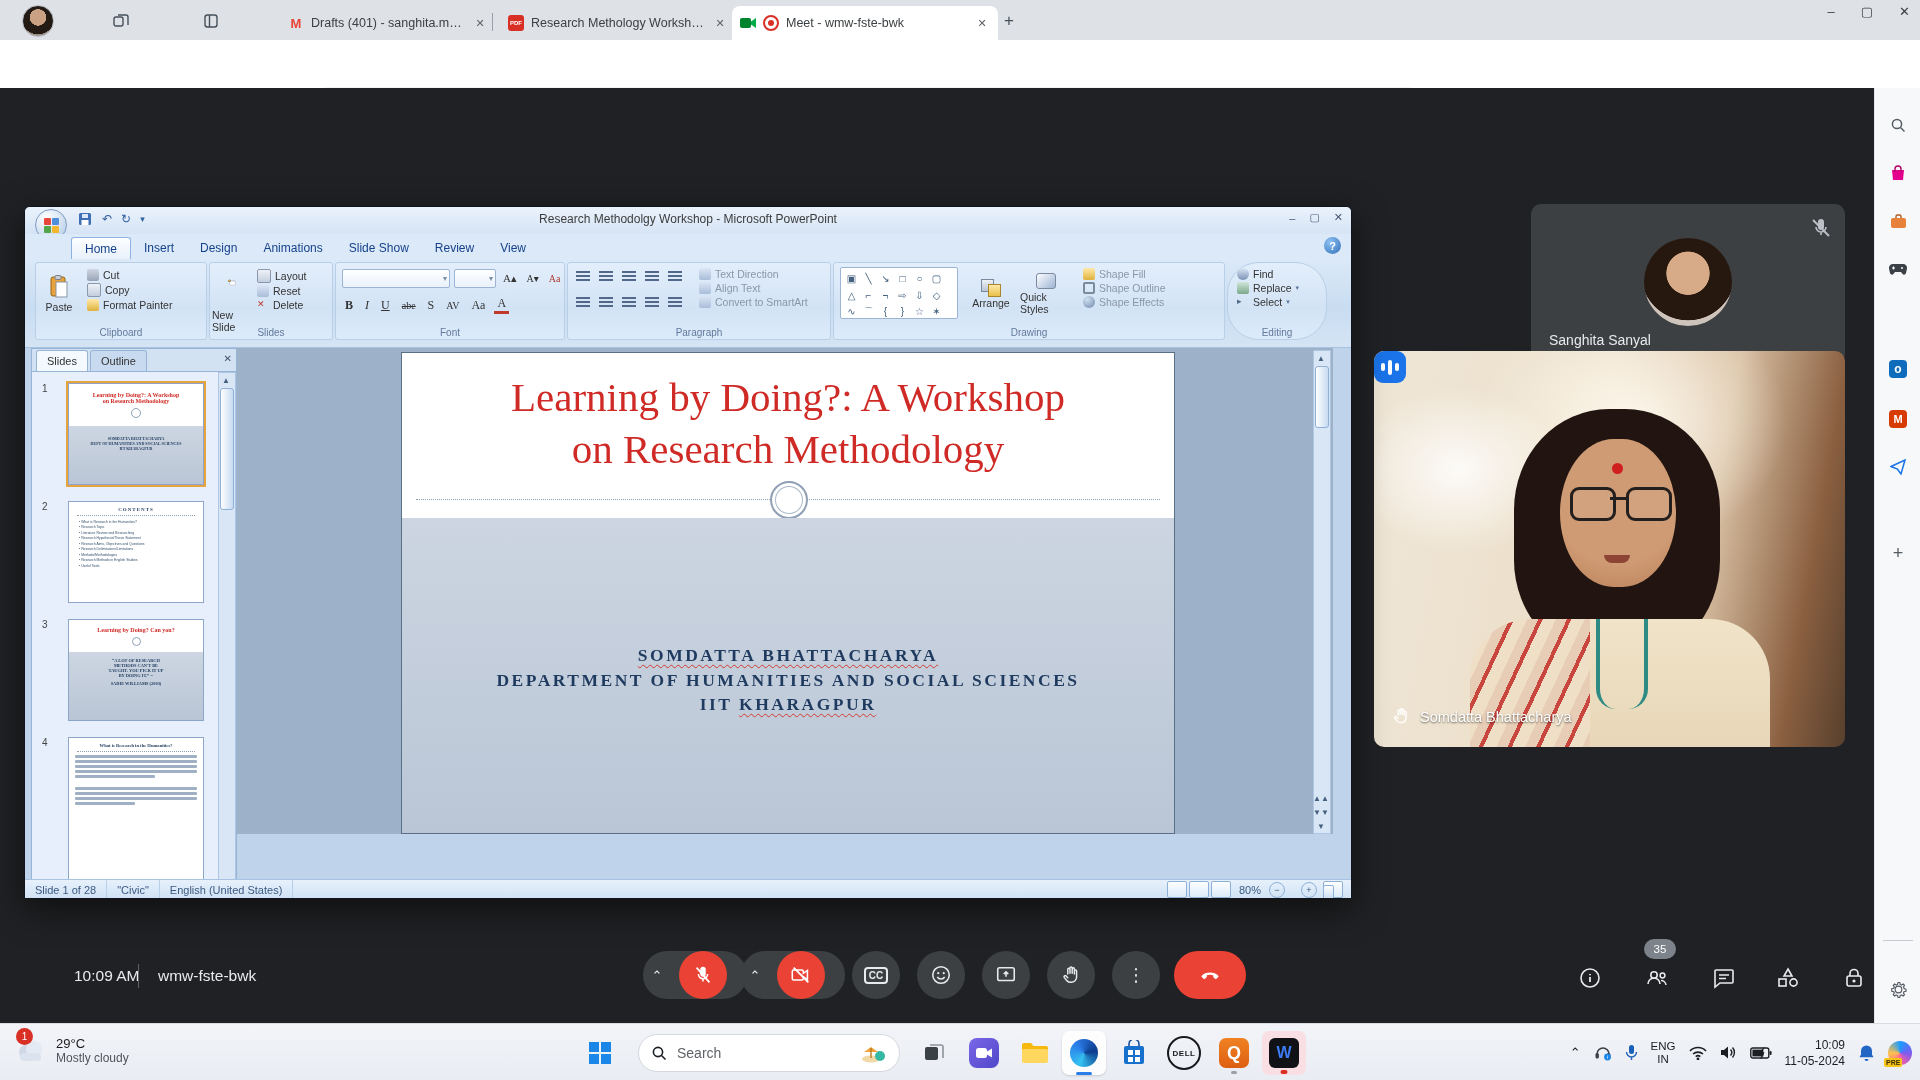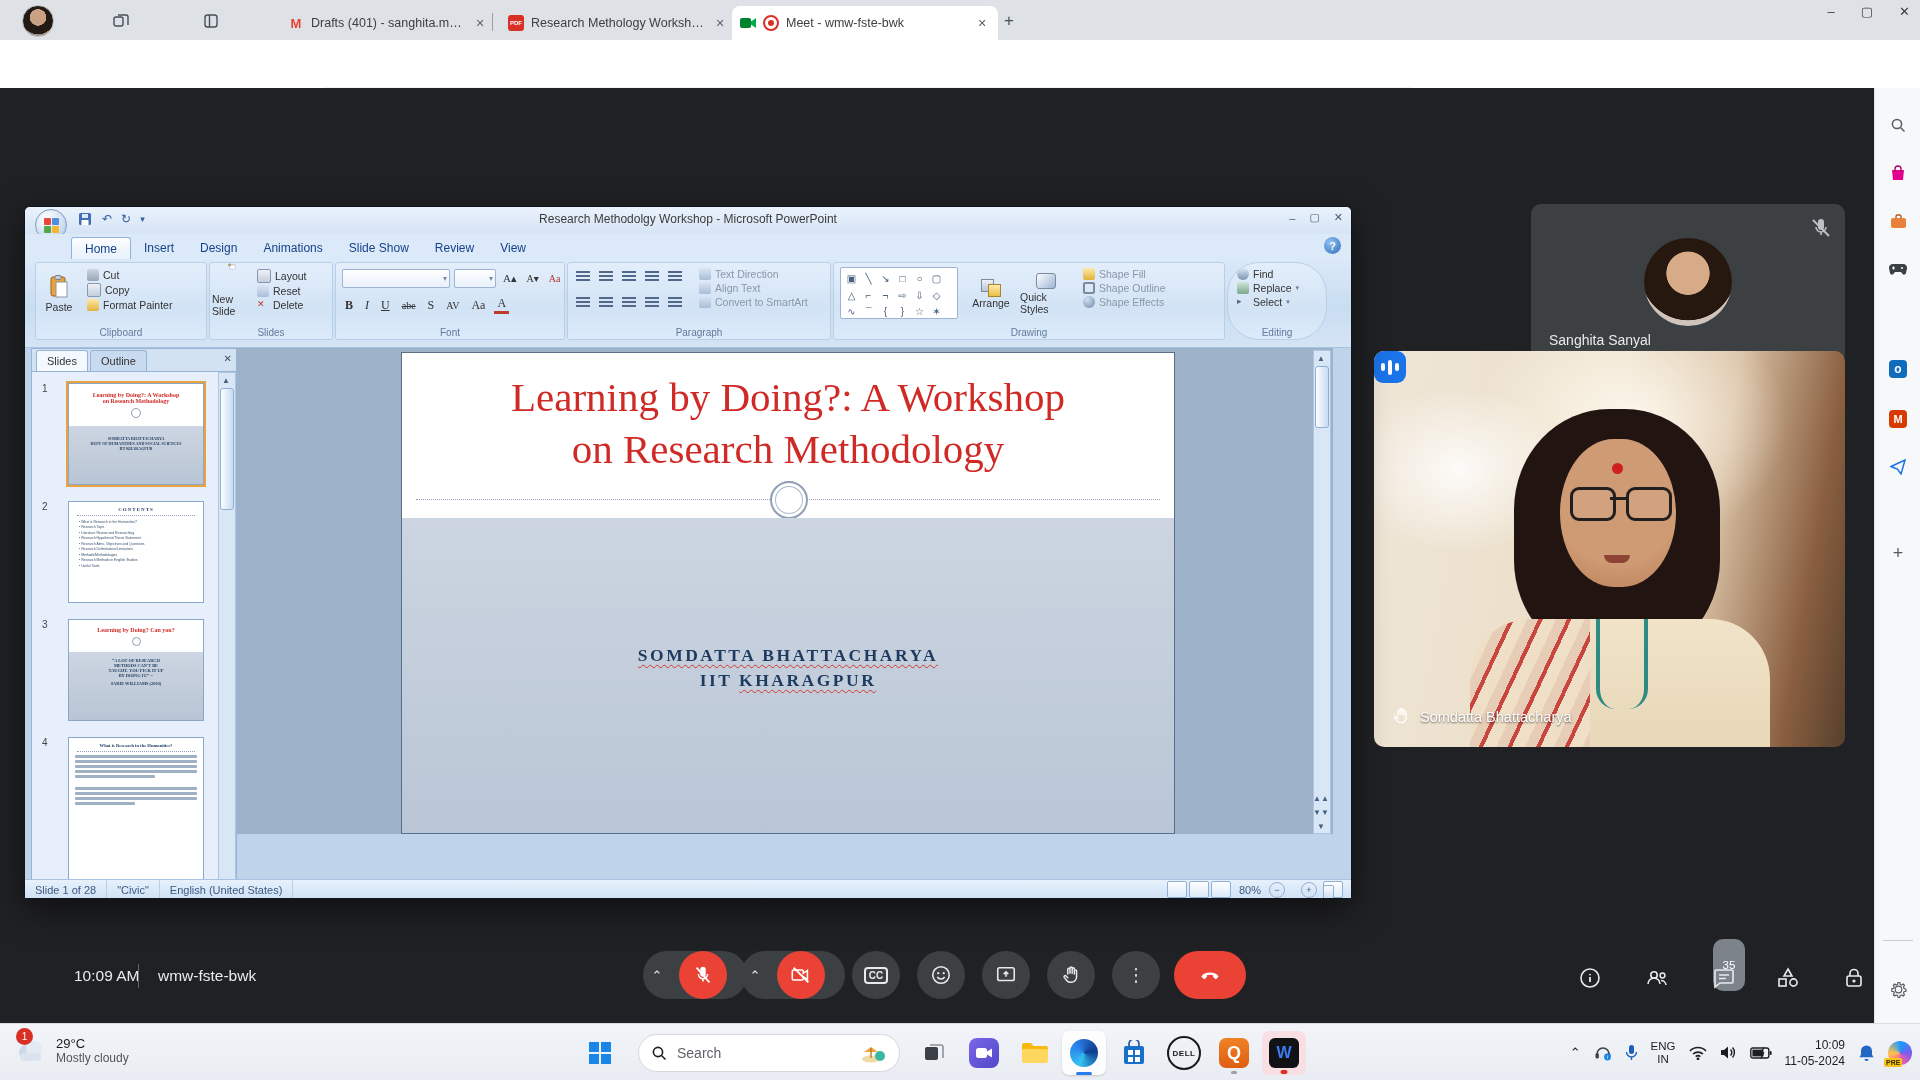--- a/index.html
+++ b/index.html
@@ -39,22 +39,22 @@
   #bottombar{left:0;top:843px;width:1874px;height:92px;color:#e8eaed;}
   #bb-time{left:40px;top:36px;font-size:15.5px;color:#e8eaed;margin-left:34px;}
   #bb-sep{left:138px;top:33px;width:1px;height:24px;background:#5f6368;}
   #bb-code{left:158px;top:36px;font-size:15.5px;color:#e8eaed;}
   .mbtn{position:absolute;width:48px;height:48px;border-radius:50%;background:#3c4043;display:flex;align-items:center;justify-content:center;}
   .mbtn.red{background:#ea4335;}
   .pillwrap{position:absolute;height:48px;border-radius:26px;background:#3c4043;display:flex;align-items:center;}
   .chev{width:28px;text-align:center;color:#e8eaed;font-size:13px;}
   .endpill{position:absolute;width:72px;height:48px;border-radius:26px;background:#ea4335;display:flex;align-items:center;justify-content:center;}
   .bb-r{position:absolute;width:30px;height:30px;top:32px;}
-  #badge35{left:1713px;top:8px;min-width:22px;height:20px;border-radius:10px;background:#7d838a;color:#fff;
-           font-size:11.5px;display:flex;align-items:center;justify-content:center;padding:16px 5px;}
+  #badge35{left:1644px;top:8px;min-width:22px;height:20px;border-radius:10px;background:#7d838a;color:#fff;
+           font-size:11.5px;display:flex;align-items:center;justify-content:center;padding:0 5px;}
 
   
   .tile{position:absolute;border-radius:10px;overflow:hidden;}
   #tile1{left:1531px;top:116px;width:314px;height:160px;background:#3c4043;}
   #t1-av{left:113px;top:34px;width:88px;height:88px;border-radius:50%;
      background:radial-gradient(circle at 50% 40%,#d7ab88 0 31%,#26180f 32% 68%,#cfc4bb 69%);}
   #t1-name{left:18px;top:128px;color:#e8eaed;font-size:14px;}
   #tile2{left:1374px;top:263px;width:471px;height:396px;
      background:
        radial-gradient(150px 120px at 18% 30%,rgba(255,255,255,.85),rgba(255,255,255,0) 70%),
@@ -385,21 +385,21 @@
               </div>
             <div class="rsmall">
                 <span class="chip" style="background:linear-gradient(#ffe9a8,#e0b23c);"></span>
                 <span>Format Painter</span>
               </div>
           </div>
           <div class="glabel">Clipboard</div>
         </div>
 
         <div class="rgroup" style="left:184px;width:122px;">
-          <div class="abs bigbtn" style="left:2px;top:0;width:40px;height:54px;gap:22px;">
+          <div class="abs bigbtn" style="left:2px;top:16px;width:40px;height:54px;gap:22px;">
             <svg width="22" height="22" viewBox="0 0 22 22">
                 <rect x="5" y="4" width="15" height="13" rx="1.5" fill="#fff" stroke="#8a93a3"></rect>
                 <rect x="6.5" y="6" width="12" height="2.5" fill="#cfe0f2"></rect>
                 <path d="M4 1l1.2 2.6L8 4 5.8 5.6 6.4 8.5 4 6.9 1.6 8.5 2.2 5.6 0 4l2.8-.4z" fill="#f6c locking"></path>
                 <path d="M4 0.5l1.1 2.4 2.6.4-1.9 1.8.5 2.6L4 6.4 1.7 7.7l.5-2.6L.3 3.3l2.6-.4z" fill="#f2b72e"></path>
               </svg>
             <span>New Slide</span>
           </div>
           <div class="abs" style="left:44px;top:5px;">
             <div class="rsmall">
@@ -599,20 +599,21 @@
         <div id="slide">
           <div id="slide-title">
             <div>Learning by Doing?: A Workshop</div>
             <div>on Research Methodology</div>
           </div>
           <div id="orna-line"></div>
           <div id="orna-circle"></div>
           <div id="slide-band">
             <div id="slide-names">
               <div><span class="wavy">SOMDATTA BHATTACHARYA</span></div>
+              <div>DEPARTMENT OF HUMANITIES AND SOCIAL SCIENCES</div>
               <div><span>IIT </span><span class="wavy">KHARAGPUR</span></div>
             </div>
           </div>
         </div>
         <div class="vscroll" style="right:2px;top:2px;height:482px;">
           <div class="scar">▲</div>
           <div class="sthumb"></div>
           <div class="abs" style="bottom:0;left:0;">
             <div class="scar">▲▲</div>
             <div class="scar">▼▼</div>

